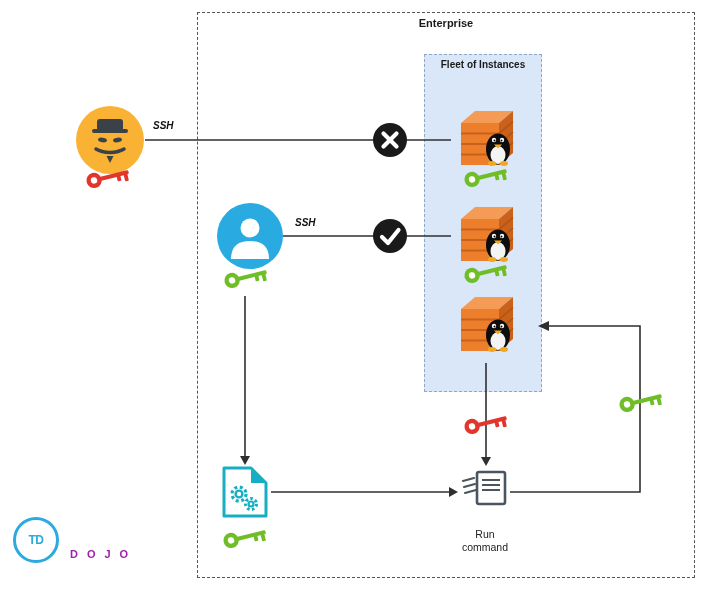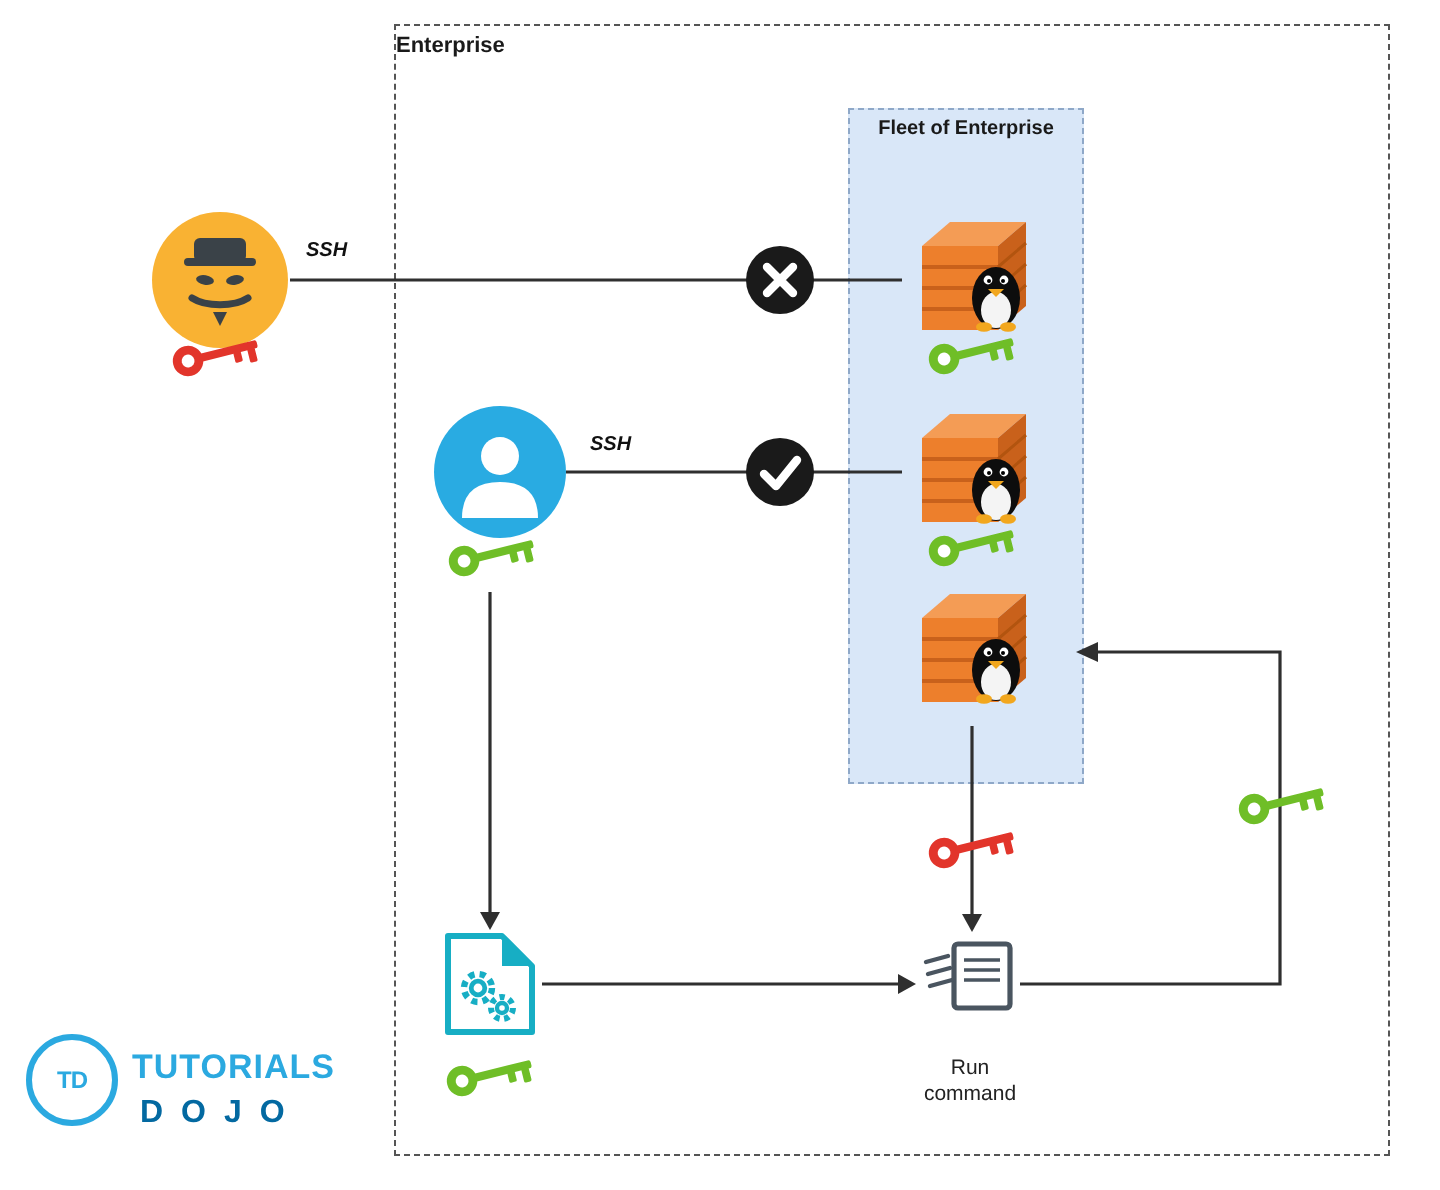--- a/index.html
+++ b/index.html
@@ -7,21 +7,21 @@
     position:relative;width:720px;height:595px;background:#ffffff;overflow:hidden;
     font-family:"Liberation Sans", sans-serif;color:#1a1a1a;
   }
   .abs{position:absolute;}
   
   .enterprise-box{
     left:197px;top:12px;width:498px;height:566px;
     border:1.5px dashed #555;z-index:1;box-sizing:border-box;
   }
   .enterprise-label{
-    position:absolute;top:4px;left:0;width:100%;text-align:left;
+    position:absolute;top:4px;left:0;width:100%;text-align:center;
     font-size:11px;font-weight:bold;color:#1a1a1a;
   }
   .fleet-box{
     left:424px;top:54px;width:118px;height:338px;
     background:#D9E7F8;border:1.2px dashed #8FA8C8;z-index:1;box-sizing:border-box;
   }
   .fleet-label{
     position:absolute;top:4px;left:0;width:100%;text-align:center;
     font-size:10px;font-weight:bold;color:#1a1a1a;
   }
@@ -45,21 +45,21 @@
   .logo-circle{
     left:13px;top:517px;width:46px;height:46px;border-radius:50%;
     border:3.5px solid #2BA9E0;box-sizing:border-box;background:#fff;
     display:flex;align-items:center;justify-content:center;
     font-size:12px;font-weight:bold;color:#2BA9E0;z-index:3;letter-spacing:-0.5px;
   }
   .logo-title{
     left:66px;top:524px;font-size:17px;font-weight:bold;color:#2BA9E0;z-index:3;letter-spacing:0.5px;
   }
   .logo-sub{
-    left:70px;top:548px;font-size:16px;font-weight:bold;color:#0369a1;z-index:3;letter-spacing:9px;
+    left:70px;top:548px;font-size:11px;font-weight:bold;color:#a21caf;z-index:3;letter-spacing:9px;
   }
 </style>
 </head>
 <body>
 
 <div class="canvas">
 
   <svg width="0" height="0" style="position:absolute" aria-hidden="true">
     <defs>
       <symbol id="sym-key" viewBox="0 0 56 26">
@@ -85,21 +85,21 @@
         <ellipse cx="41" cy="58.5" rx="4" ry="2.4" fill="#F2A71E"></ellipse>
         <ellipse cx="53" cy="58.5" rx="4" ry="2.4" fill="#F2A71E"></ellipse>
       </symbol>
     </defs>
   </svg>
 
   <div class="abs enterprise-box">
     <span class="enterprise-label">Enterprise</span>
   </div>
   <div class="abs fleet-box">
-    <span class="fleet-label">Fleet of Enterprise</span>
+    <span class="fleet-label">Fleet of Instances</span>
   </div>
 
   <svg class="abs connectors">
     <path d="M145 140 H451"></path>
     <path d="M283 236 H451"></path>
     <path d="M245 296 V456"></path>
     <polygon points="240,456 250,456 245,465"></polygon>
     <path d="M271 492 H449"></path>
     <polygon points="449,487 449,497 458,492"></polygon>
     <path d="M486 363 V457"></path>
@@ -180,16 +180,15 @@
   </svg>
   <div class="abs run-label">Run command</div>
 
   <svg class="abs icon key green" style="left:617px;top:390px" viewBox="0 0 56 26">
       <use href="#sym-key"></use>
     </svg>
 
   <div class="abs logo-circle">
     <span>TD</span>
   </div>
-  <span class="abs logo-title">TUTORIALS</span>
   <span class="abs logo-sub">DOJO</span>
 
 </div>
 
 </body></html>

